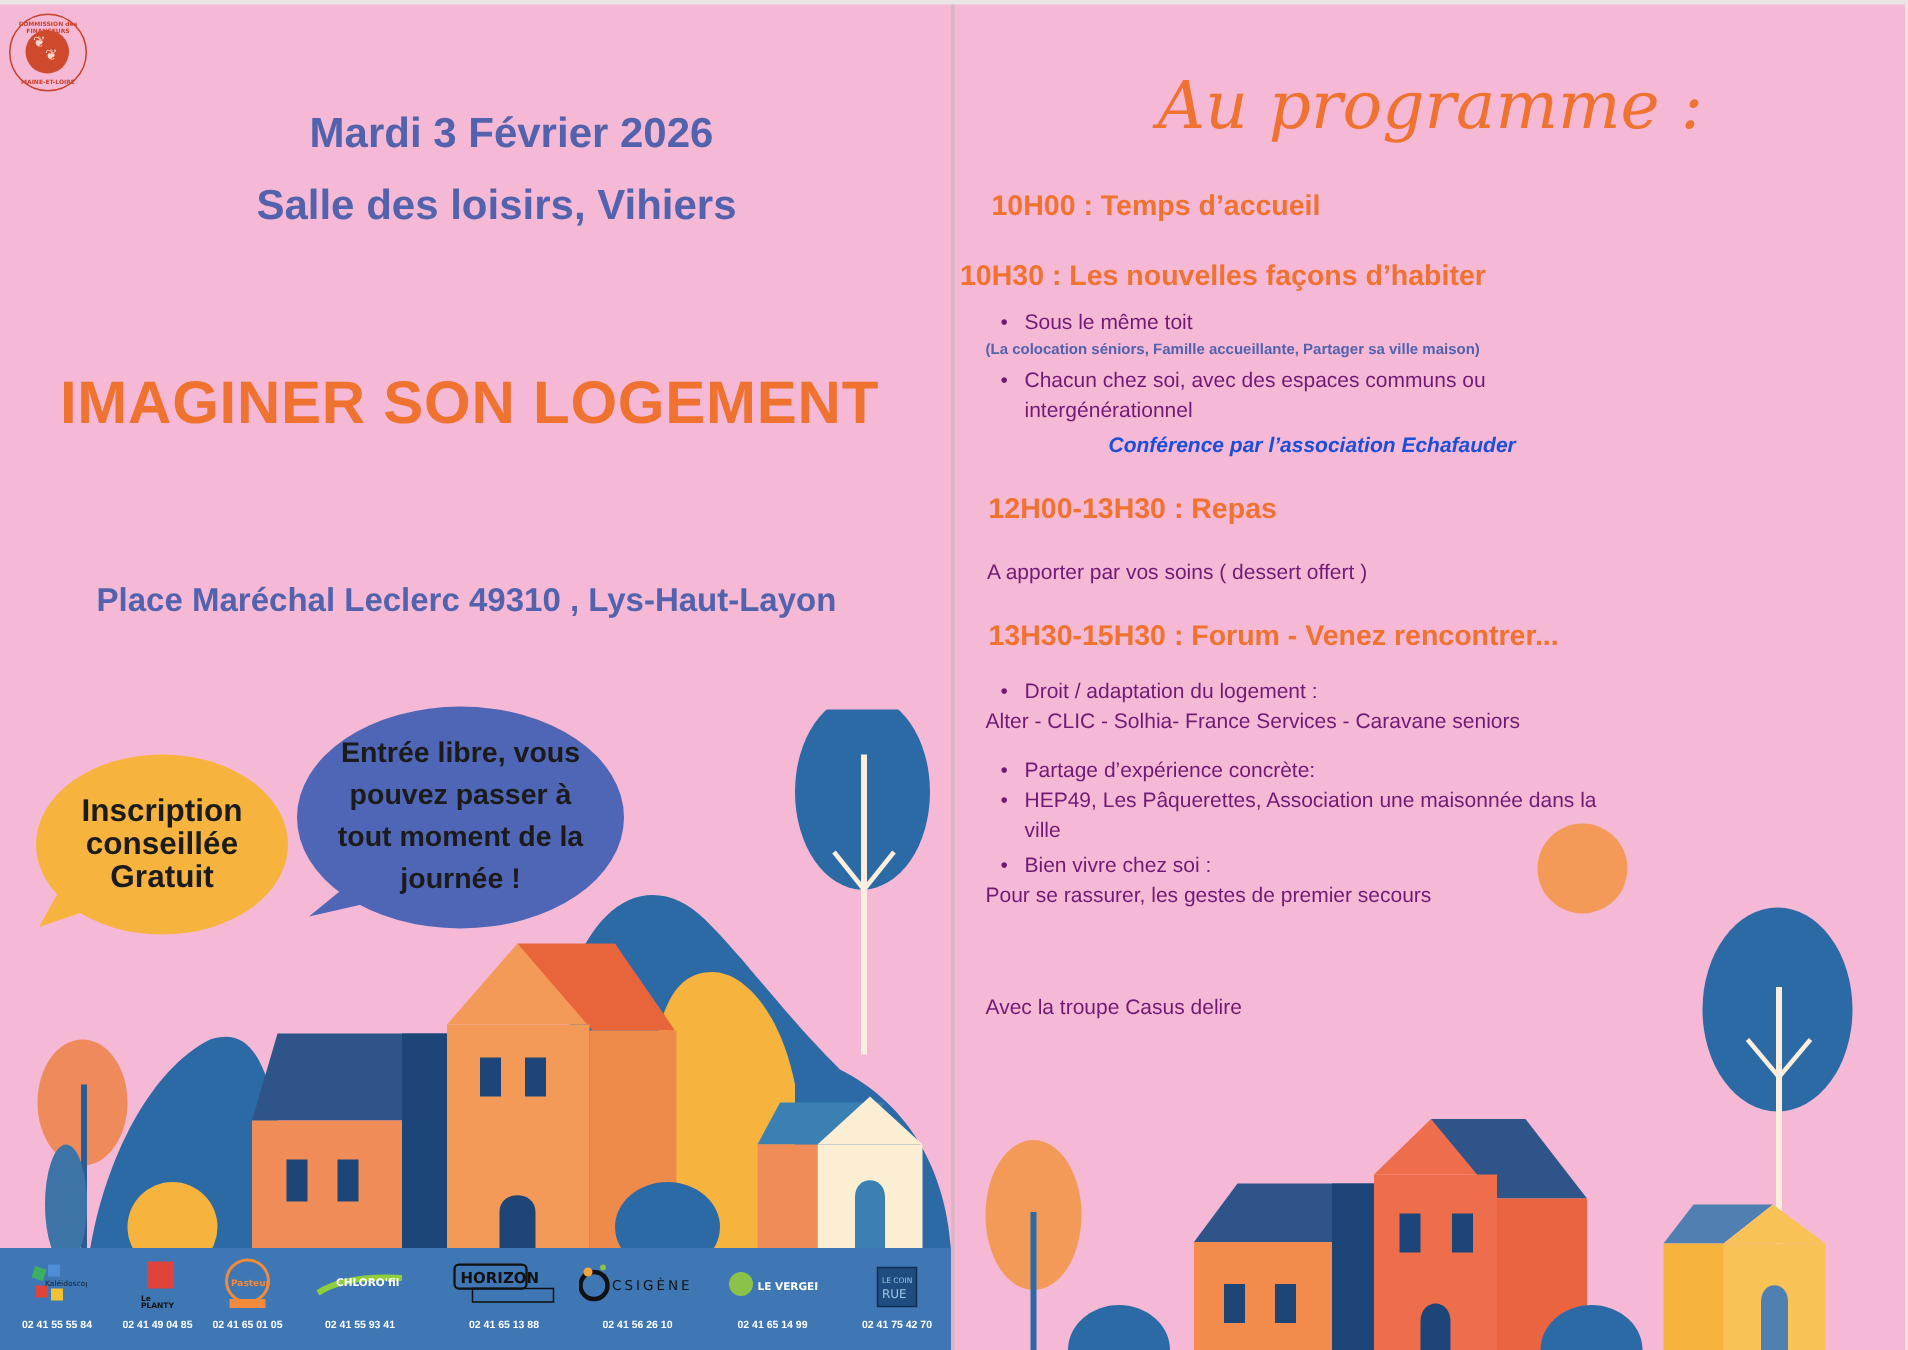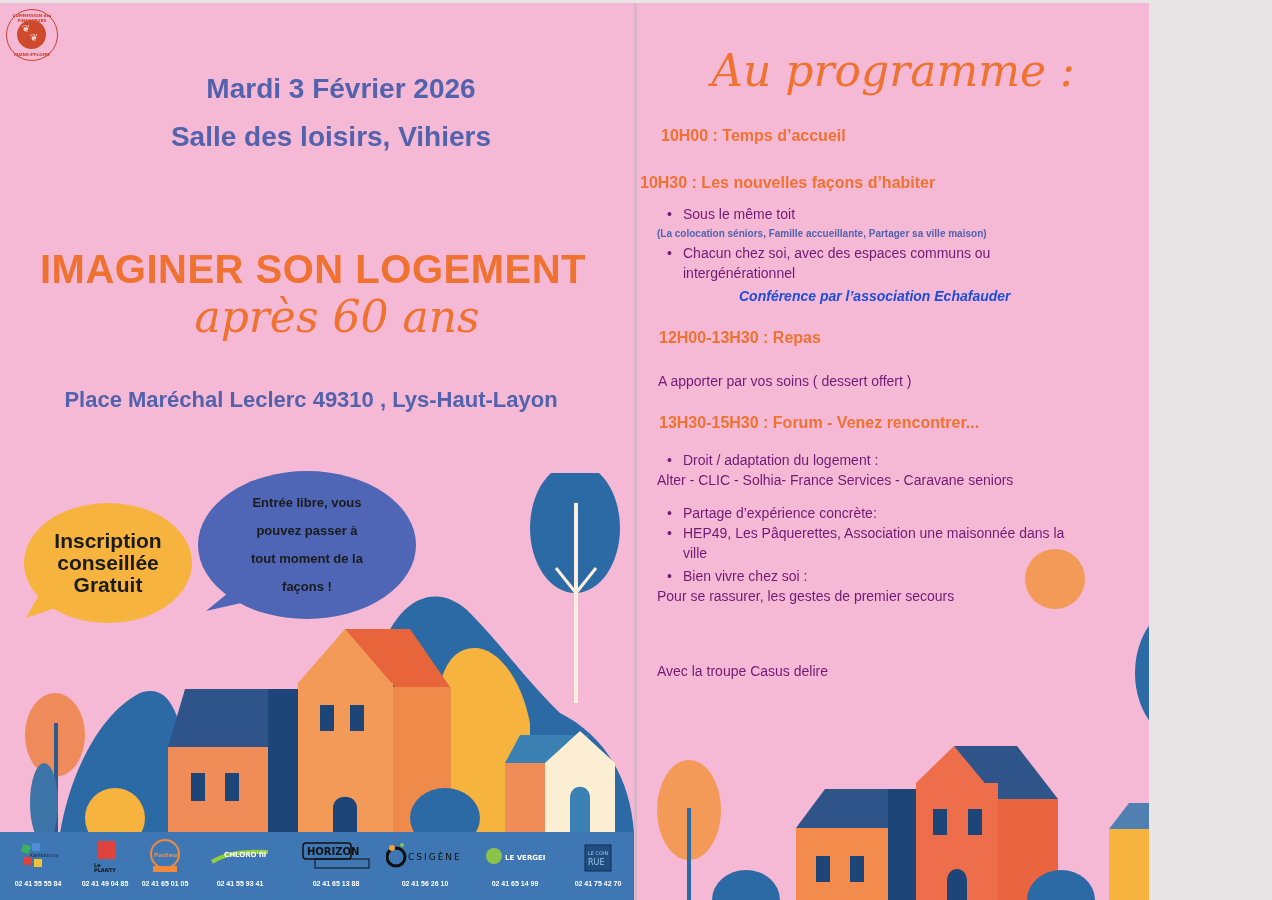--- a/index.html
+++ b/index.html
@@ -1,45 +1,45 @@
 <!DOCTYPE html>
 <html><head>
 <meta charset="utf-8">
 <style>
   * { box-sizing: border-box; margin: 0; padding: 0; }
   html, body { width: 1272px; height: 900px; overflow: hidden; background: #e9e4e6; }
   body { position: relative; font-family: "DejaVu Sans", sans-serif; }
   .panel { position: absolute; top: 3px; height: 897px; background: #f5b9d5; overflow: hidden; }
   #left { left: 0; width: 634px; }
-  #right { left: 637px; width: 512px; }
+  #right { left: 637px; width: 633px; }
   .divider { position: absolute; left: 634px; top: 3px; width: 3px; height: 897px; background: #dcb5c6; }
 
   .logo { position: absolute; left: 6px; top: 6px; width: 52px; height: 52px; border-radius: 50%; border: 1.5px solid #c7412a; }
   .logo .inner { position: absolute; left: 10px; top: 10px; width: 29px; height: 29px; border-radius: 50%; background: #cf4a2d; }
   .logo .ring-text { position: absolute; font-size: 4px; color: #c7412a; width: 100%; text-align: center; font-weight: bold; }
   .logo .leaf { position: absolute; color: #f7d6cf; font-size: 10px; }
 
   .center-txt { position: absolute; left: 0; width: 100%; text-align: center; }
   .date-line { color: #5262ad; font-weight: bold; font-size: 28px; font-family: "Liberation Sans", sans-serif; }
   .title-main { color: #ef7231; font-weight: bold; font-size: 40px; font-family: "Liberation Sans", sans-serif; letter-spacing: 0.5px; }
   .title-script { color: #ef7231; font-style: italic; font-size: 44px; font-family: "DejaVu Serif", serif; }
   .address { color: #5262ad; font-weight: bold; font-size: 22px; font-family: "Liberation Sans", sans-serif; }
 
   .bubble { position: absolute; border-radius: 50%; display: flex; align-items: center; justify-content: center; text-align: center; color: #1b1b1b; font-family: "Liberation Sans", sans-serif; font-weight: bold; }
   .bubble-yellow { left: 24px; top: 500px; width: 168px; height: 120px; background: #f6b43e; font-size: 21px; line-height: 22px; }
-  .bubble-blue { left: 198px; top: 468px; width: 218px; height: 148px; background: #4e66b5; font-size: 13px; line-height: 28px; }
+  .bubble-blue { left: 198px; top: 468px; width: 218px; height: 148px; background: #4e66b5; font-size: 19px; line-height: 28px; }
 
   .footer { position: absolute; left: 0; bottom: 0; width: 634px; height: 68px; background: #3e77b3; }
   .partner { position: absolute; top: 6px; text-align: center; }
   .partner .logo-box { height: 36px; display: flex; align-items: center; justify-content: center; }
   .partner .phone { color: #ffffff; font-size: 7px; font-weight: bold; font-family: "Liberation Sans", sans-serif; margin-top: 6px; white-space: nowrap; }
 
   .prog-title { position: absolute; left: 0; width: 100%; top: 42px; text-align: center; color: #ef7231; font-size: 44px; font-style: italic; font-family: "DejaVu Serif", serif; }
   .prog { position: absolute; font-family: "Liberation Sans", sans-serif; }
-  .prog-h { color: #ef7231; font-size: 16px; font-weight: bold; }
+  .prog-h { color: #ef7231; font-size: 19px; font-weight: bold; }
   .prog-t { color: #701a75; font-size: 14px; font-weight: normal; }
   .prog-s { color: #5262ad; font-size: 10px; font-weight: bold; }
   .prog-i { color: #1d4ed8; font-size: 14px; font-weight: bold; font-style: italic; }
   .bullet::before { content: "•"; display: inline-block; width: 16px; margin-left: 12px; }
   svg { position: absolute; }
 </style>
 </head>
 <body>
 
 <div id="left" class="panel">
@@ -50,42 +50,41 @@
       <span class="leaf" style="left:5px;top:3px;">❦</span>
       <span class="leaf" style="left:13px;top:12px;">❦</span>
     </div>
     <div class="ring-text" style="bottom:3px;">MAINE-ET-LOIRE</div>
   </div>
 
   <div class="center-txt date-line" style="top:70px;left:24px;">Mardi 3 Février 2026</div>
   <div class="center-txt date-line" style="top:118px;left:14px;">Salle des loisirs, Vihiers</div>
 
   <div class="center-txt title-main" style="top:244px;left:-4px;">IMAGINER SON LOGEMENT</div>
-  <div class="center-txt title-script" style="top:288px;left:20px;">après 60 ans</div>
 
   <div class="center-txt address" style="top:384px;left:-6px;">Place Maréchal Leclerc 49310 , Lys-Haut-Layon</div>
 
   <svg width="634" height="700" style="left:0;top:0;">
     <polygon points="40,590 26,615 70,600" fill="#f6b43e"></polygon>
     <polygon points="228,590 206,608 250,598" fill="#4e66b5"></polygon>
   </svg>
 
   <div class="bubble bubble-yellow">
     <div>
       <div>Inscription</div>
       <div>conseillée</div>
       <div>Gratuit</div>
     </div>
   </div>
   <div class="bubble bubble-blue">
     <div>
       <div>Entrée libre, vous</div>
       <div>pouvez passer à</div>
       <div>tout moment de la</div>
-      <div>façons !</div>
+      <div>journée !</div>
     </div>
   </div>
 
   <svg width="634" height="360" style="left:0;top:470px;" viewBox="0 0 634 360">
 
     <path d="M380,360 L380,180 C400,120 440,110 470,140 C500,170 520,200 560,240 C600,260 630,300 634,360 Z" fill="#2c6aa6"></path>
 
     <ellipse cx="575" cy="55" rx="45" ry="65" fill="#2c6aa6"></ellipse>
     <rect x="574" y="30" width="4" height="200" fill="#fbeede"></rect>
     <line x1="576" y1="120" x2="556" y2="95" stroke="#fbeede" stroke-width="3"></line>

